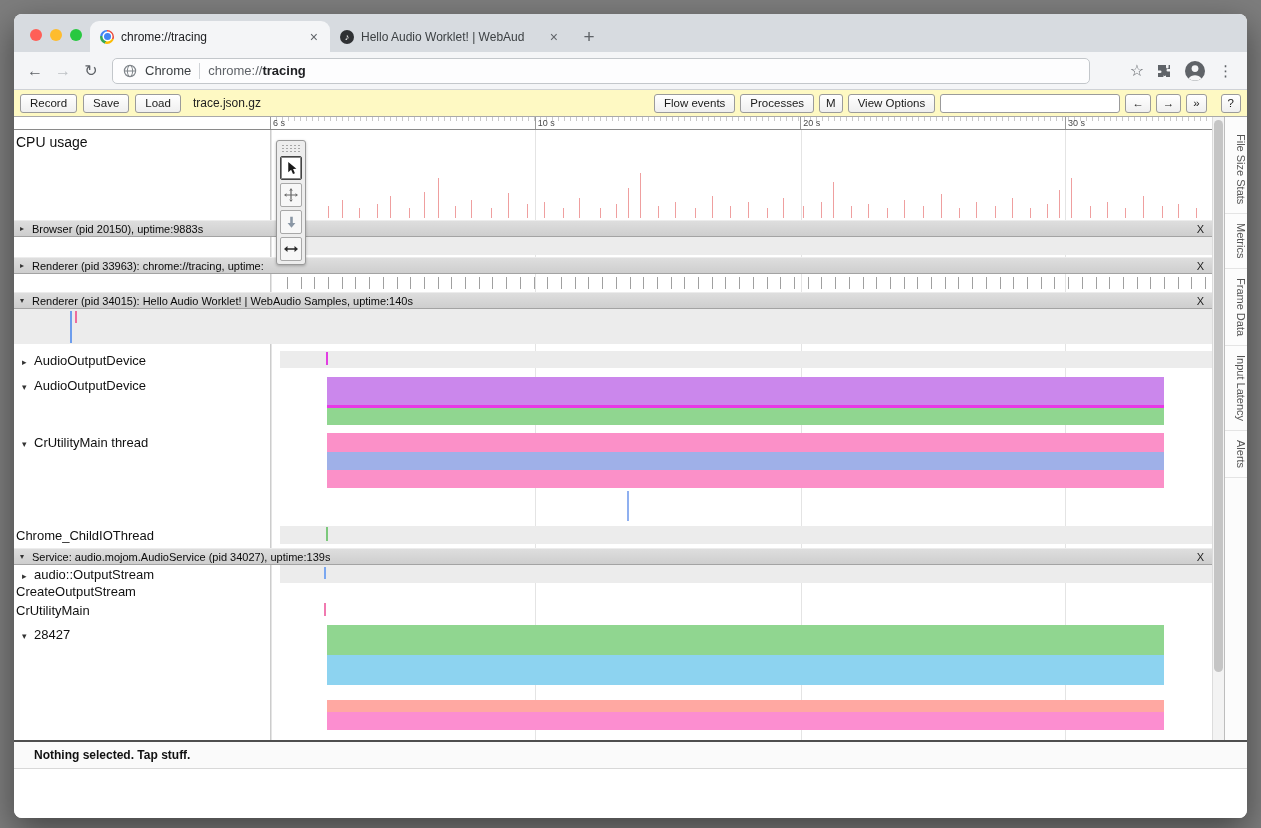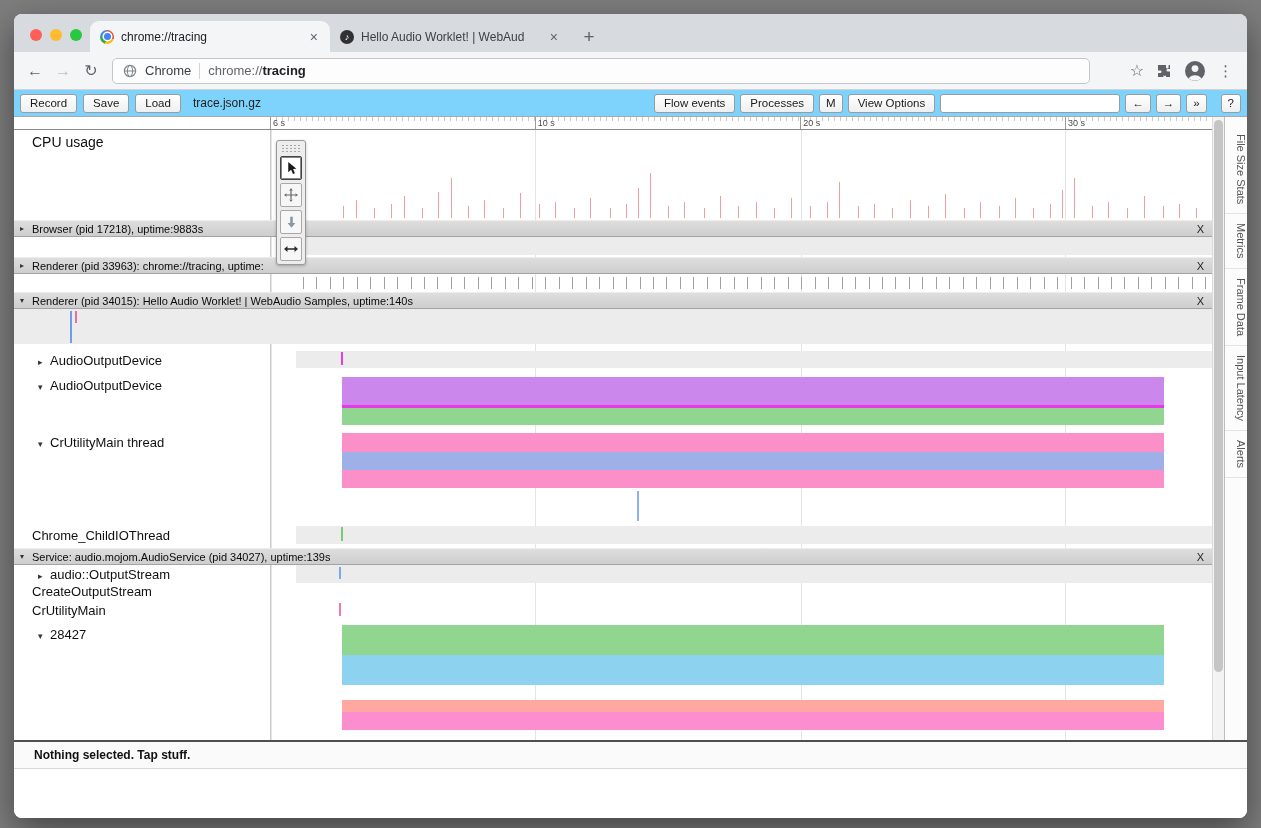--- a/index.html
+++ b/index.html
@@ -27,21 +27,21 @@
   .omnibox{width:978px;height:26px;margin-left:6px;background:#fdfdfe;border:1px solid #c3c7cb;border-radius:5px;display:flex;align-items:center;padding:0 10px;gap:8px;box-sizing:border-box;font-size:13px;flex:none;}
   .vsep{width:1px;height:16px;background:#d0d3d7;}
   .chip{color:#3c4043;}
   .url{color:#5f6368;white-space:nowrap;}
   .url b{color:#202124;}
   .navicons{display:flex;align-items:center;gap:12px;margin-left:auto;padding-right:6px;}
   .star{font-size:16px;color:#5f6368;}
   .kebab{font-size:15px;color:#5f6368;letter-spacing:0;}
 
   
-  .trace-toolbar{height:27px;background:#7dd3fc;border-bottom:1px solid #a9a9a9;display:flex;align-items:center;gap:6px;padding:0 6px;box-sizing:border-box;}
+  .trace-toolbar{height:27px;background:#fef9c3;border-bottom:1px solid #a9a9a9;display:flex;align-items:center;gap:6px;padding:0 6px;box-sizing:border-box;}
   .tbtn{font-size:11.5px;color:#1a1a1a;background:linear-gradient(#ffffff,#efefef);border:1px solid #9b9b9b;border-radius:3px;padding:2px 9px;line-height:13px;white-space:nowrap;}
   .fname{font-size:12px;color:#222;margin-left:6px;}
   .tright{margin-left:auto;display:flex;align-items:center;gap:5px;}
   .findbox{width:170px;height:17px;border:1px solid #9b9b9b;border-radius:3px;background:#fff;font-size:12px;padding:0 4px;font-family:"Liberation Sans",sans-serif;}
   .sq{padding:2px 6px;}
   .help{margin-left:9px;}
 
   
   .main{display:flex;height:623px;background:#fff;}
   .center{width:1198px;flex:none;display:flex;flex-direction:column;}
@@ -54,21 +54,21 @@
   .tracks{flex:1;position:relative;background:#fff;overflow:hidden;}
   .panel-sep{position:absolute;left:256px;top:0;bottom:0;width:1px;background:#cccccc;z-index:0;}
   .gridlines{position:absolute;left:257px;right:0;top:0;bottom:0;z-index:0;}
   .gridline{position:absolute;top:0;bottom:0;width:1px;background:#e4e4e4;}
   .rows{position:absolute;inset:0;display:flex;flex-direction:column;z-index:1;}
   .hdr{display:flex;align-items:center;background:linear-gradient(#dedede,#cecece);border-top:1px solid #ececec;border-bottom:1px solid #a3a3a3;box-sizing:border-box;font-size:11px;color:#0a0a0a;padding:0 6px;position:relative;z-index:2;flex:none;}
   .hdr-exp{width:12px;font-size:8px;color:#333;flex:none;}
   .hdr-label{white-space:nowrap;overflow:hidden;}
   .hdr-close{margin-left:auto;font-size:11px;color:#222;padding:0 2px;}
   .trow{display:flex;flex:none;position:relative;}
-  .trow-label{width:266px;flex:none;box-sizing:border-box;padding:2px 4px 0 2px;font-size:13px;color:#101010;z-index:2;line-height:16px;margin-left:16px;}
+  .trow-label{width:266px;flex:none;box-sizing:border-box;padding:2px 4px 0 2px;font-size:13px;color:#101010;z-index:2;line-height:16px;}
   .t-exp{display:inline-block;width:12px;margin-left:6px;font-size:9px;color:#333;}
   .t-name2{display:block;}
   .trow.cpu .trow-label{font-size:14px;padding-top:4px;}
   .trow-tl{flex:1;position:relative;z-index:1;}
   .strip{position:absolute;left:0;right:0;background:#ececec;}
   .tick{position:absolute;top:3px;width:1px;height:12px;background:#a0a0a0;}
   .bar{position:absolute;}
   .mark{position:absolute;width:2px;}
   .spike{position:absolute;bottom:2px;width:1px;background:#ef9f9f;}
 
@@ -234,21 +234,21 @@
                 <div class="spike" style="left: 88.7%; height: 16px;"></div>
                 <div class="spike" style="left: 90.7%; height: 10px;"></div>
                 <div class="spike" style="left: 92.6%; height: 22px;"></div>
                 <div class="spike" style="left: 94.6%; height: 12px;"></div>
                 <div class="spike" style="left: 96.4%; height: 14px;"></div>
                 <div class="spike" style="left: 98.3%; height: 10px;"></div>
               </div>
             </div>
             <div class="hdr" style="height: 17px;">
               <div class="hdr-exp">▸</div>
-              <div class="hdr-label">Browser (pid 17218), uptime:9883s</div>
+              <div class="hdr-label">Browser (pid 20150), uptime:9883s</div>
               <div class="hdr-close">X</div>
             </div>
             <div class="trow" style="height: 20px;">
               <div class="trow-label"><span></span></div>
               <div class="trow-tl">
                 <div class="strip" style="top: 0px; height: 18px;"></div>
               </div>
             </div>
             <div class="hdr" style="height: 17px;">
               <div class="hdr-exp">▸</div>

